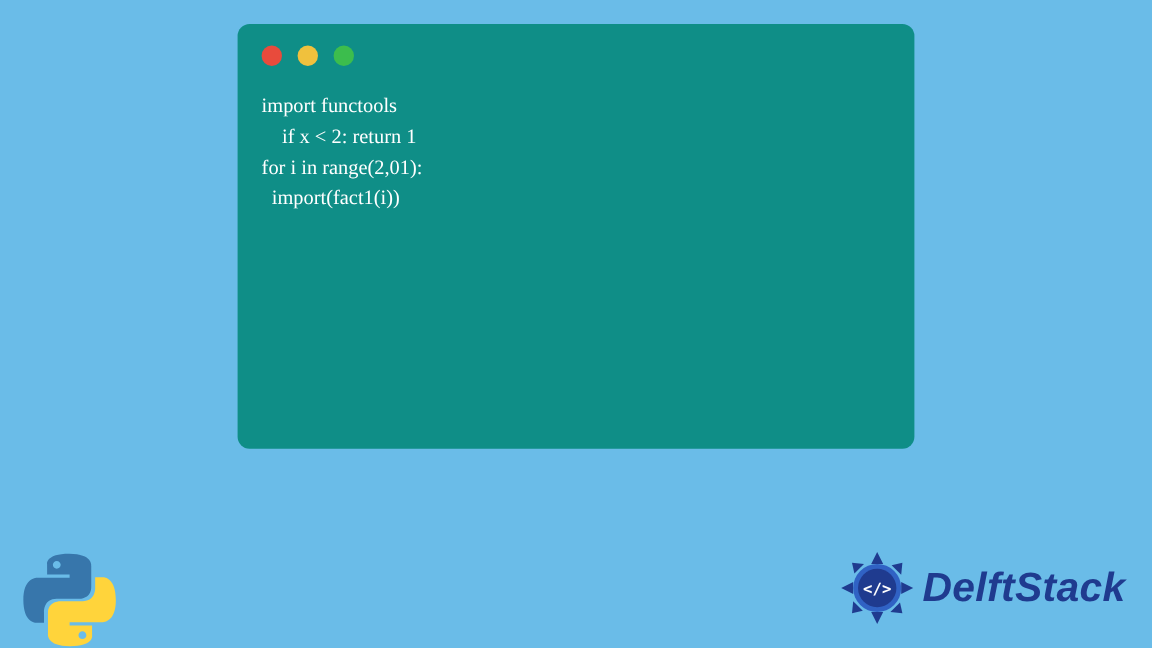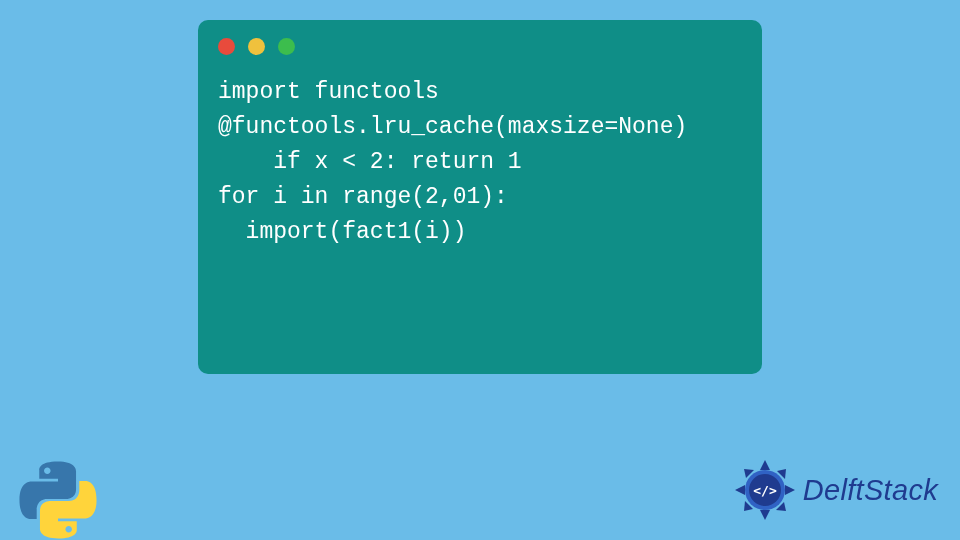--- a/index.html
+++ b/index.html
@@ -33,23 +33,23 @@
     .dot {
       width: 17px;
       height: 17px;
       border-radius: 50%;
     }
     .dot-red { background: #e84b3c; }
     .dot-yellow { background: #f0c13d; }
     .dot-green { background: #3cbd4d; }
     .code-content {
       color: #ffffff;
-      font-size: 23px;
+      font-size: 17px;
       line-height: 1.52;
-      font-family: Liberation Mono, monospace;
+      font-family: Liberation Serif, serif;
     }
     .code-line {
       white-space: pre;
     }
     .python-logo {
       position: absolute;
       bottom: 0;
       left: 18px;
       width: 80px;
       height: 80px;
@@ -62,38 +62,37 @@
       align-items: center;
       gap: 6px;
     }
     .delftstack-badge {
       width: 64px;
       height: 64px;
       position: relative;
     }
     .delftstack-text {
       color: #1f3b8f;
-      font-size: 29px;
-      font-weight: normal;
+      font-size: 34px;
+      font-weight: bold;
       font-style: italic;
       letter-spacing: 0.3px;
     }
   </style>
 </head>
 <body>
 
 <div class="code-window">
   <div class="window-controls">
     <div class="dot dot-red"></div>
     <div class="dot dot-yellow"></div>
     <div class="dot dot-green"></div>
   </div>
   <div class="code-content">
     <div class="code-line">import functools</div>
-    <div class="code-line">@functools.lru_cache(maxsize=None)</div>
     <div class="code-line">    if x &lt; 2: return 1</div>
     <div class="code-line">for i in range(2,01):</div>
     <div class="code-line">  import(fact1(i))</div>
   </div>
 </div>
 
 <div class="python-logo">
   <svg viewBox="0 0 110 110" xmlns="http://www.w3.org/2000/svg">
     <path fill="#3776AB" d="M54.5,2 C27.5,2 29.2,13.7 29.2,13.7 L29.25,25.8 L55,25.8 L55,29.5 L19,29.5 C19,29.5 2,27.6 2,54.8 C2,82.1 16.8,81.1 16.8,81.1 L25.7,81.1 L25.7,68.5 C25.7,68.5 25.2,53.7 40.2,53.7 L65.8,53.7 C65.8,53.7 79.8,53.9 79.8,40.1 L79.8,16 C79.8,16 81.9,2 54.5,2 Z M40.3,10.2 C42.8,10.2 44.8,12.2 44.8,14.7 C44.8,17.2 42.8,19.2 40.3,19.2 C37.8,19.2 35.8,17.2 35.8,14.7 C35.8,12.2 37.8,10.2 40.3,10.2 Z"></path>
     <path fill="#FFD43B" d="M55.5,108 C82.5,108 80.8,96.3 80.8,96.3 L80.75,84.2 L55,84.2 L55,80.5 L91,80.5 C91,80.5 108,82.4 108,55.2 C108,27.9 93.2,28.9 93.2,28.9 L84.3,28.9 L84.3,41.5 C84.3,41.5 84.8,56.3 69.8,56.3 L44.2,56.3 C44.2,56.3 30.2,56.1 30.2,69.9 L30.2,94 C30.2,94 28.1,108 55.5,108 Z M69.7,99.8 C67.2,99.8 65.2,97.8 65.2,95.3 C65.2,92.8 67.2,90.8 69.7,90.8 C72.2,90.8 74.2,92.8 74.2,95.3 C74.2,97.8 72.2,99.8 69.7,99.8 Z"></path>

